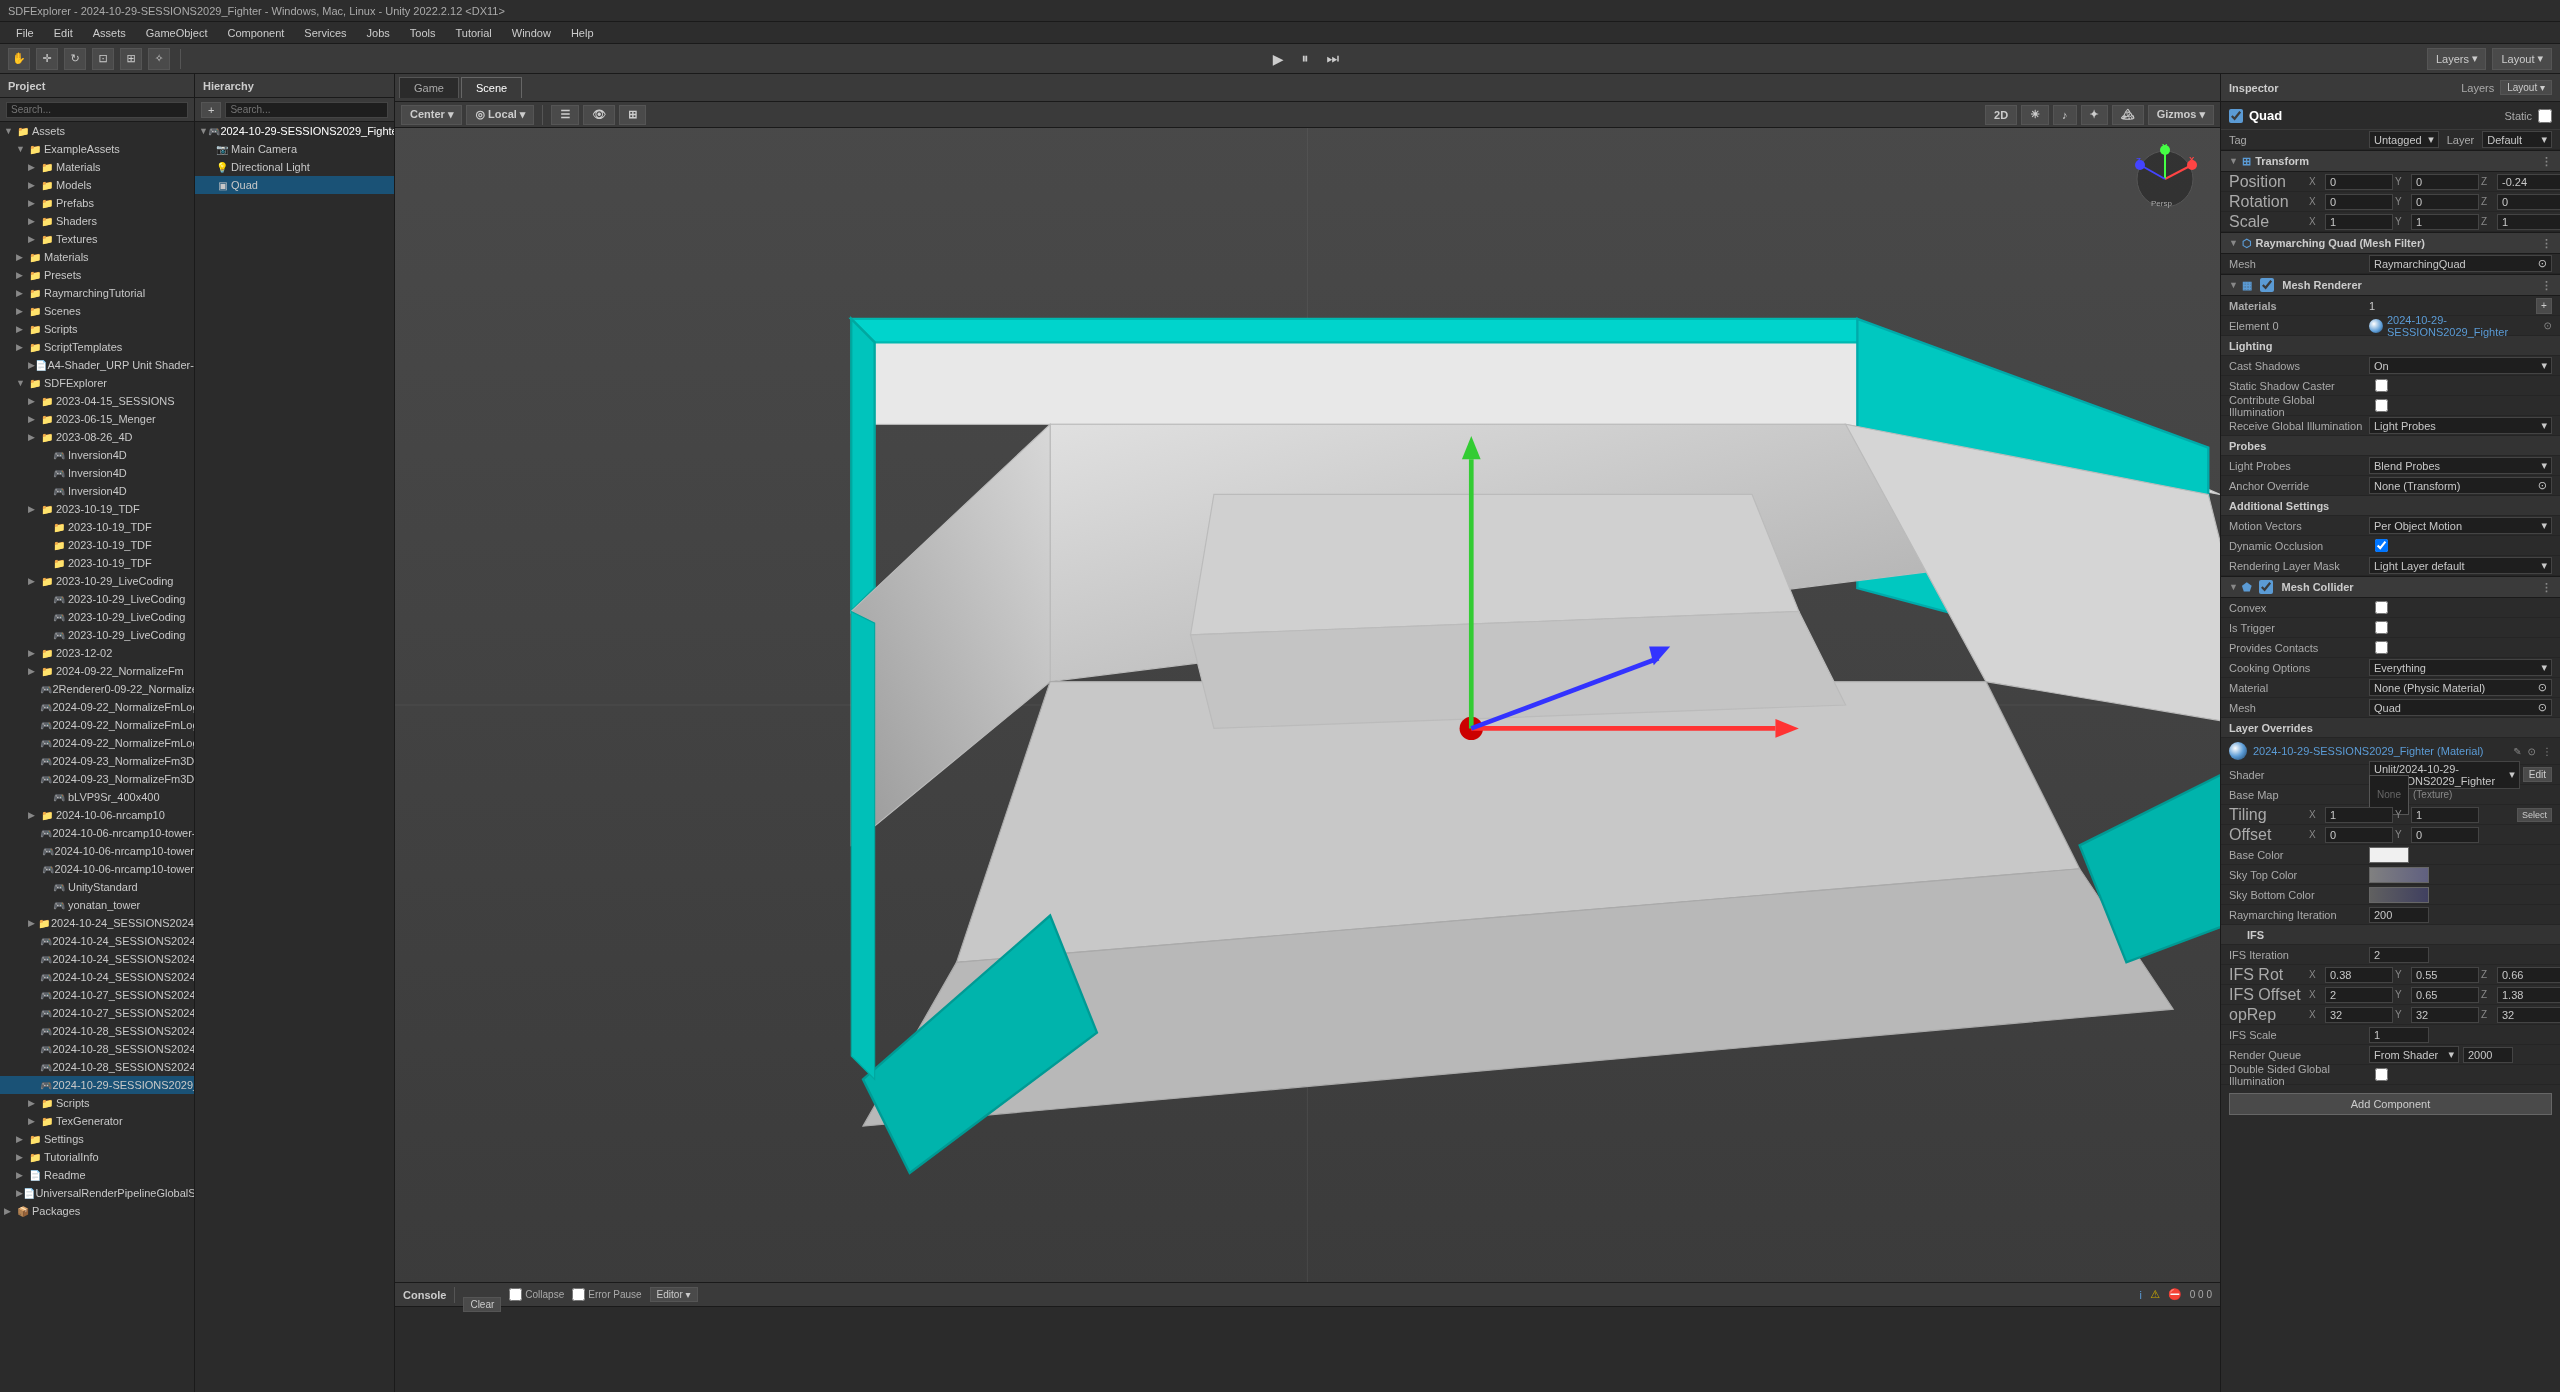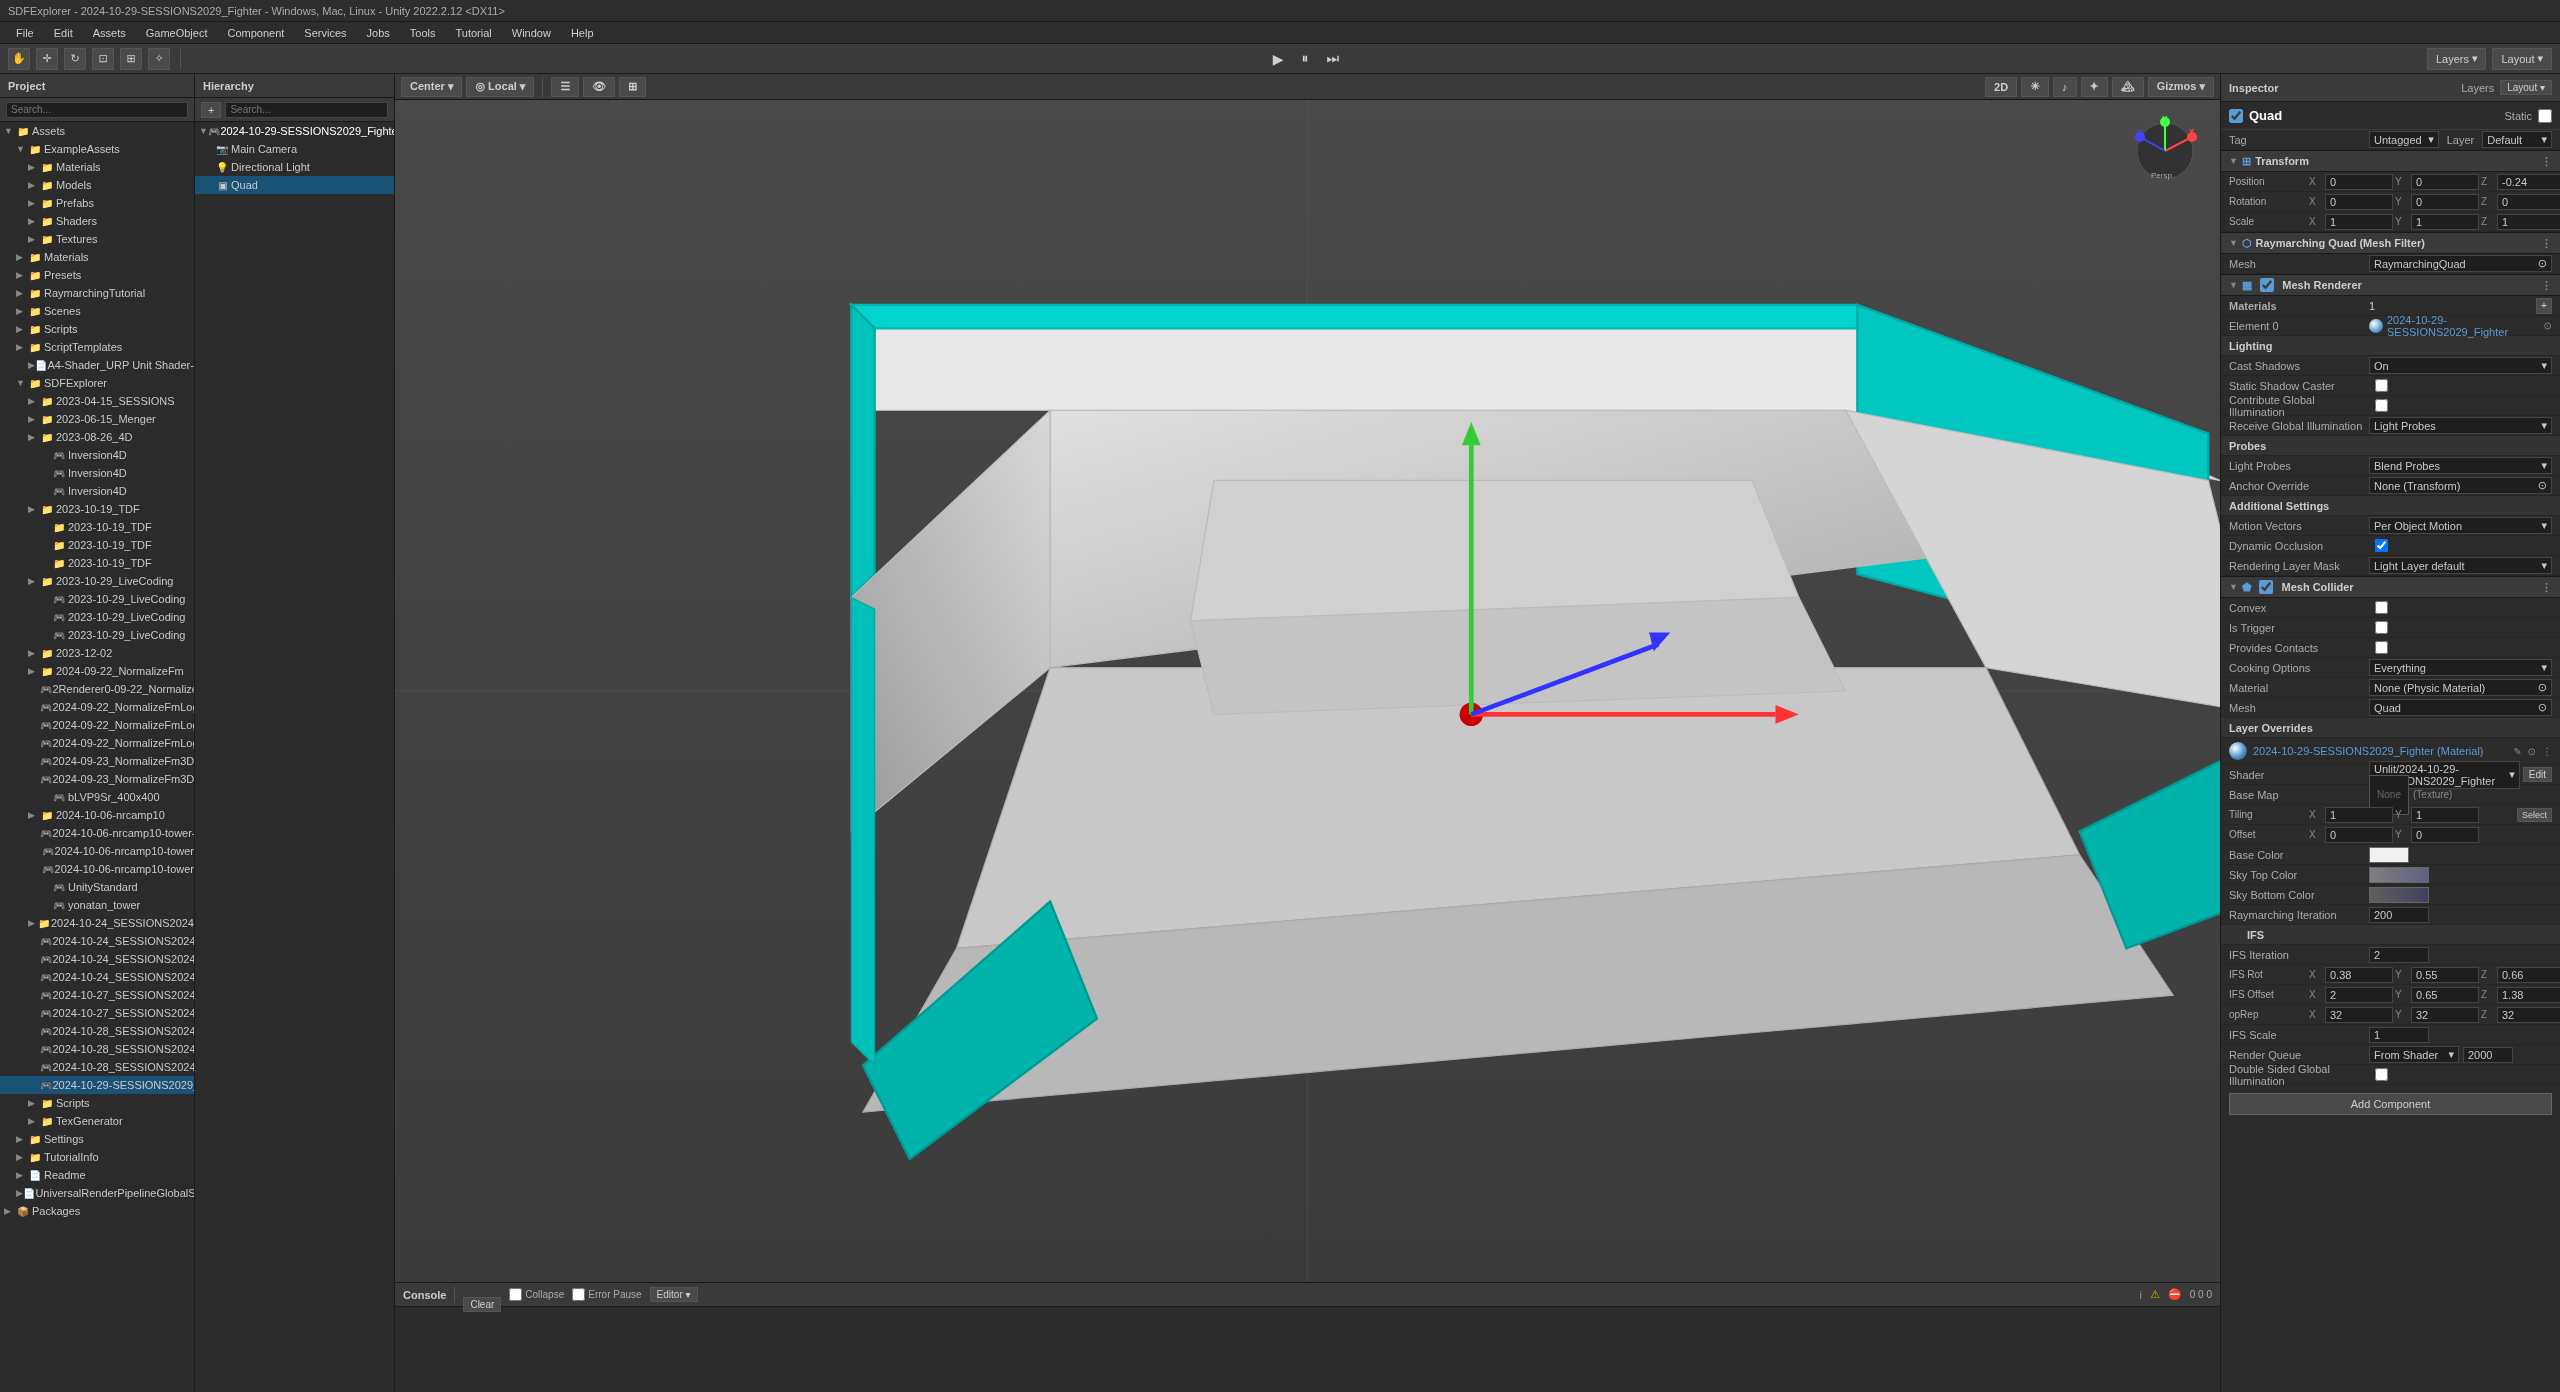--- a/index.html
+++ b/index.html
@@ -310,21 +310,21 @@
     }
     .section-arrow { color: #888; font-size: 9px; }
 
     .xyz-row {
       display: flex;
       align-items: center;
       height: 20px;
       padding: 0 8px;
       border-bottom: 1px solid #252525;
     }
-    .xyz-label { color: #aaa; width: 80px; font-size: 10px; flex-shrink: 0; }
+    .xyz-label { color: #aaa; width: 80px; font-size: 16px; flex-shrink: 0; }
     .xyz-field {
       display: flex;
       align-items: center;
       gap: 2px;
       flex: 1;
     }
     .coord-label { color: #888; font-size: 10px; width: 14px; }
     .coord-val {
       background: #1e1e1e;
       border: 1px solid #444;
@@ -779,20 +779,24 @@
       </div>
       <div class="tree-item selected" style="padding-left:20px;">
         <span class="icon">▣</span>
         <span class="label">Quad</span>
       </div>
     </div>
   </div>
 
   <div class="center-panel">
 
+    <div class="viewport-tabs">
+      <div class="viewport-tab">Game</div>
+      <div class="viewport-tab active">Scene</div>
+    </div>
 
     <div class="viewport-toolbar">
       <div class="vt-btn">Center ▾</div>
       <div class="vt-btn">◎ Local ▾</div>
       <div class="toolbar-separator"></div>
       <div class="vt-btn">☰</div>
       <div class="vt-btn">👁</div>
       <div class="vt-btn">⊞</div>
       <div class="toolbar-spacer"></div>
 

